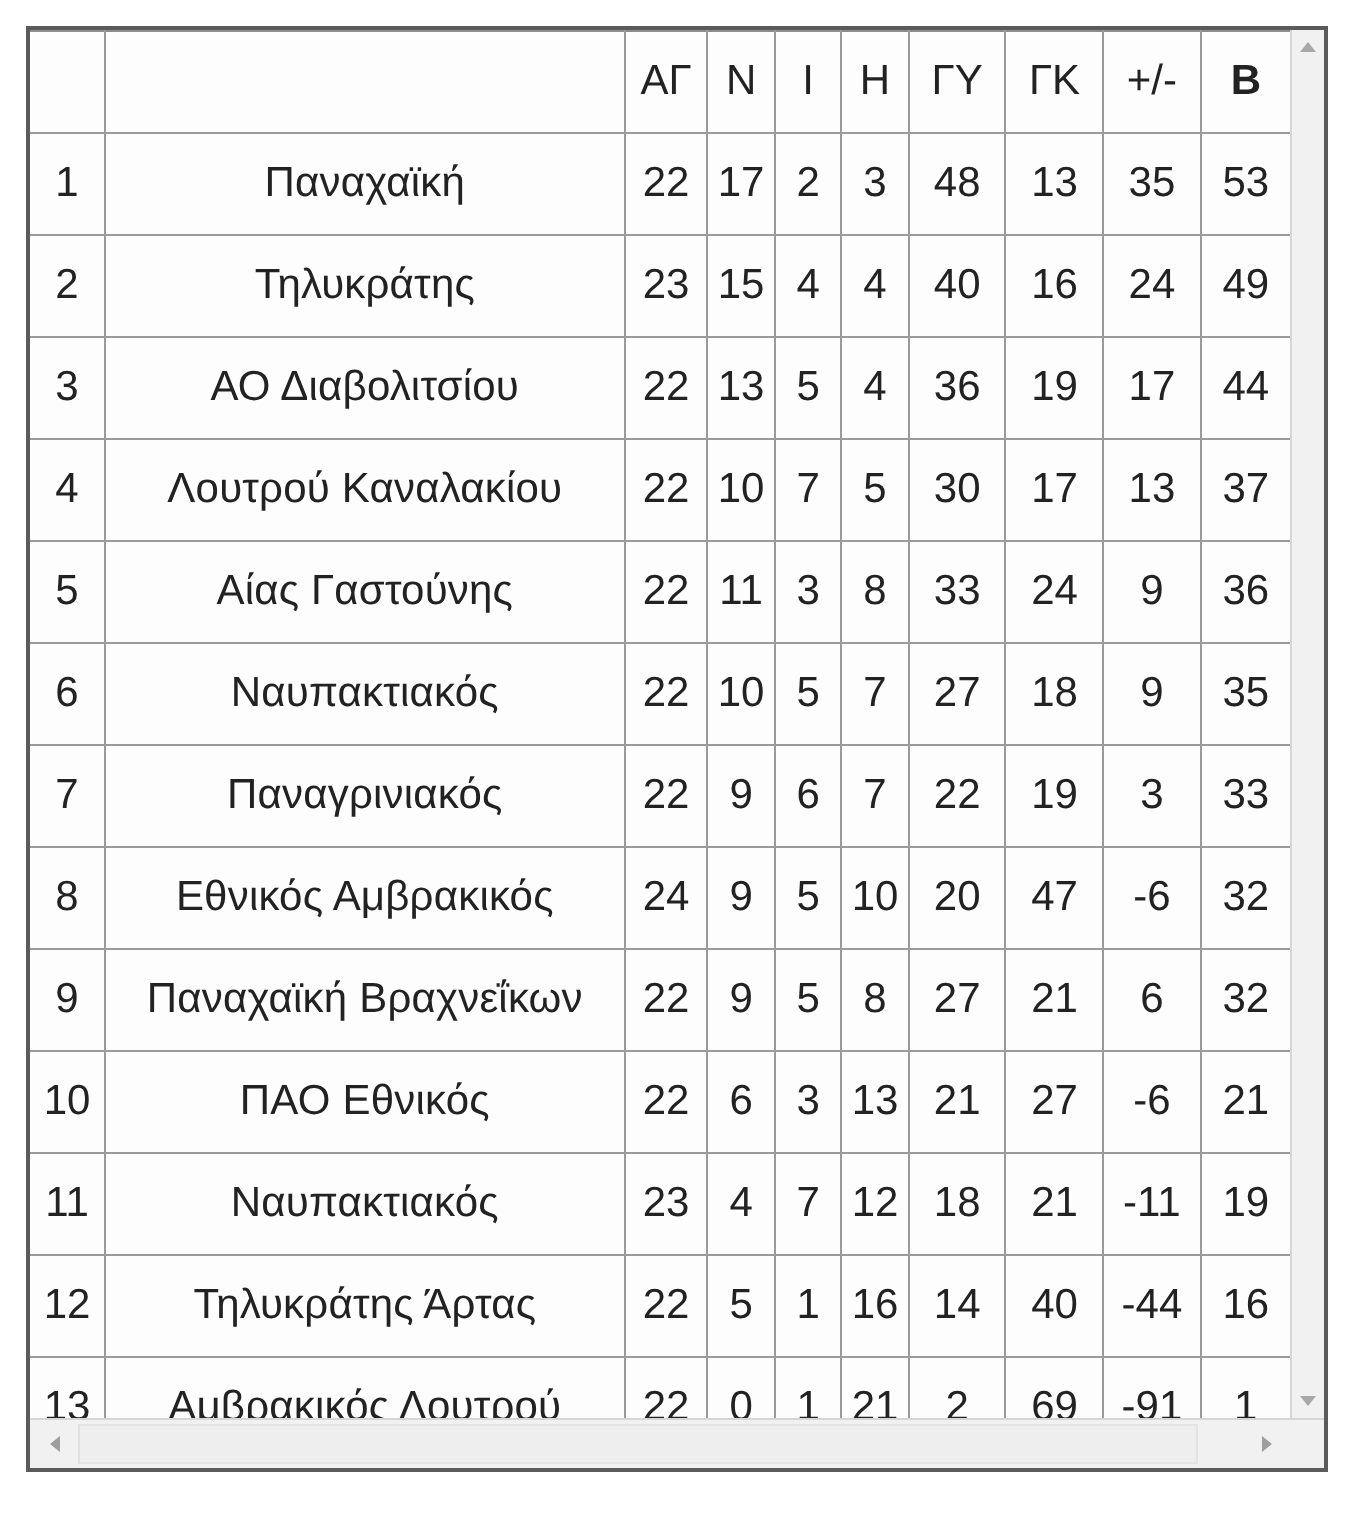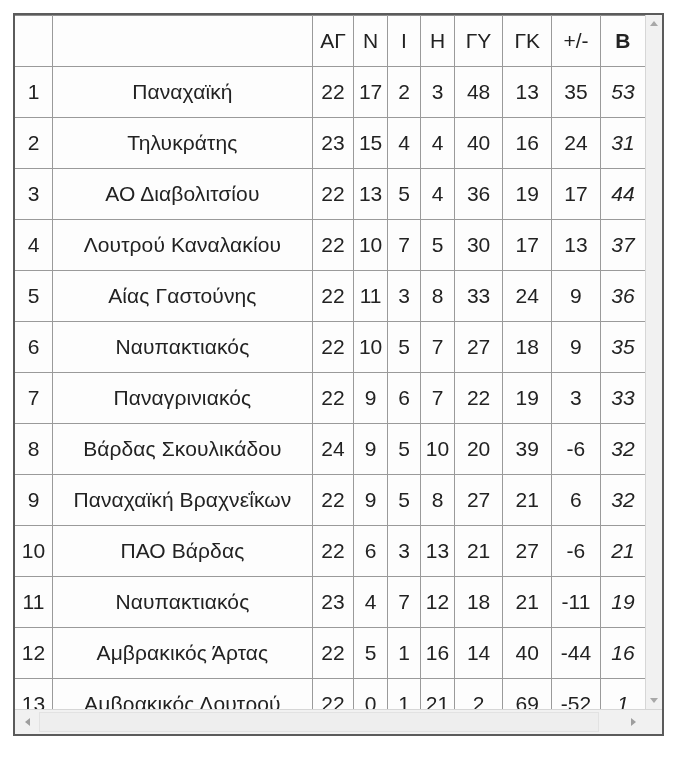--- a/index.html
+++ b/index.html
@@ -92,21 +92,20 @@
   }
   td.team {
     font-weight: bold;
     font-size: 21px;
     text-align: center;
     letter-spacing: 0.1px;
     margin-top: 36px;
   }
   td.pts {
     font-weight: bold;
-    font-style: italic;
   }
   thead th.h-pts {
     font-weight: bold;
     font-size: 21px;
   }
 
   
   table.standings tr > *:first-child { border-left: none; }
   table.standings tr > *:last-child  { border-right: none; }
   table.standings tbody tr:last-child > * { border-bottom: none; }
@@ -244,21 +243,21 @@
           <tr>
             <td class="rank">2</td>
             <td class="team">Τηλυκράτης</td>
             <td>23</td>
             <td>15</td>
             <td>4</td>
             <td>4</td>
             <td>40</td>
             <td>16</td>
             <td>24</td>
-            <td class="pts">31</td>
+            <td class="pts">49</td>
           </tr>
           <tr>
             <td class="rank">3</td>
             <td class="team">ΑΟ Διαβολιτσίου</td>
             <td>22</td>
             <td>13</td>
             <td>5</td>
             <td>4</td>
             <td>36</td>
             <td>19</td>
@@ -308,45 +307,45 @@
             <td>9</td>
             <td>6</td>
             <td>7</td>
             <td>22</td>
             <td>19</td>
             <td>3</td>
             <td class="pts">33</td>
           </tr>
           <tr>
             <td class="rank">8</td>
-            <td class="team">Βάρδας Σκουλικάδου</td>
+            <td class="team">Εθνικός Αμβρακικός</td>
             <td>24</td>
             <td>9</td>
             <td>5</td>
             <td>10</td>
             <td>20</td>
-            <td>39</td>
+            <td>47</td>
             <td>-6</td>
             <td class="pts">32</td>
           </tr>
           <tr>
             <td class="rank">9</td>
             <td class="team">Παναχαϊκή Βραχνεΐκων</td>
             <td>22</td>
             <td>9</td>
             <td>5</td>
             <td>8</td>
             <td>27</td>
             <td>21</td>
             <td>6</td>
             <td class="pts">32</td>
           </tr>
           <tr>
             <td class="rank">10</td>
-            <td class="team">ΠΑΟ Βάρδας</td>
+            <td class="team">ΠΑΟ Εθνικός</td>
             <td>22</td>
             <td>6</td>
             <td>3</td>
             <td>13</td>
             <td>21</td>
             <td>27</td>
             <td>-6</td>
             <td class="pts">21</td>
           </tr>
           <tr>
@@ -356,40 +355,40 @@
             <td>4</td>
             <td>7</td>
             <td>12</td>
             <td>18</td>
             <td>21</td>
             <td>-11</td>
             <td class="pts">19</td>
           </tr>
           <tr>
             <td class="rank">12</td>
-            <td class="team">Αμβρακικός Άρτας</td>
+            <td class="team">Τηλυκράτης Άρτας</td>
             <td>22</td>
             <td>5</td>
             <td>1</td>
             <td>16</td>
             <td>14</td>
             <td>40</td>
             <td>-44</td>
             <td class="pts">16</td>
           </tr>
           <tr>
             <td class="rank">13</td>
             <td class="team">Αμβρακικός Λουτρού</td>
             <td>22</td>
             <td>0</td>
             <td>1</td>
             <td>21</td>
             <td>2</td>
             <td>69</td>
-            <td>-52</td>
+            <td>-91</td>
             <td class="pts">1</td>
           </tr>
         </tbody>
     </table>
   </div>
 
   <div class="vscroll">
     <div class="sb-btn up">
       <span class="arrow up"></span>
     </div>

